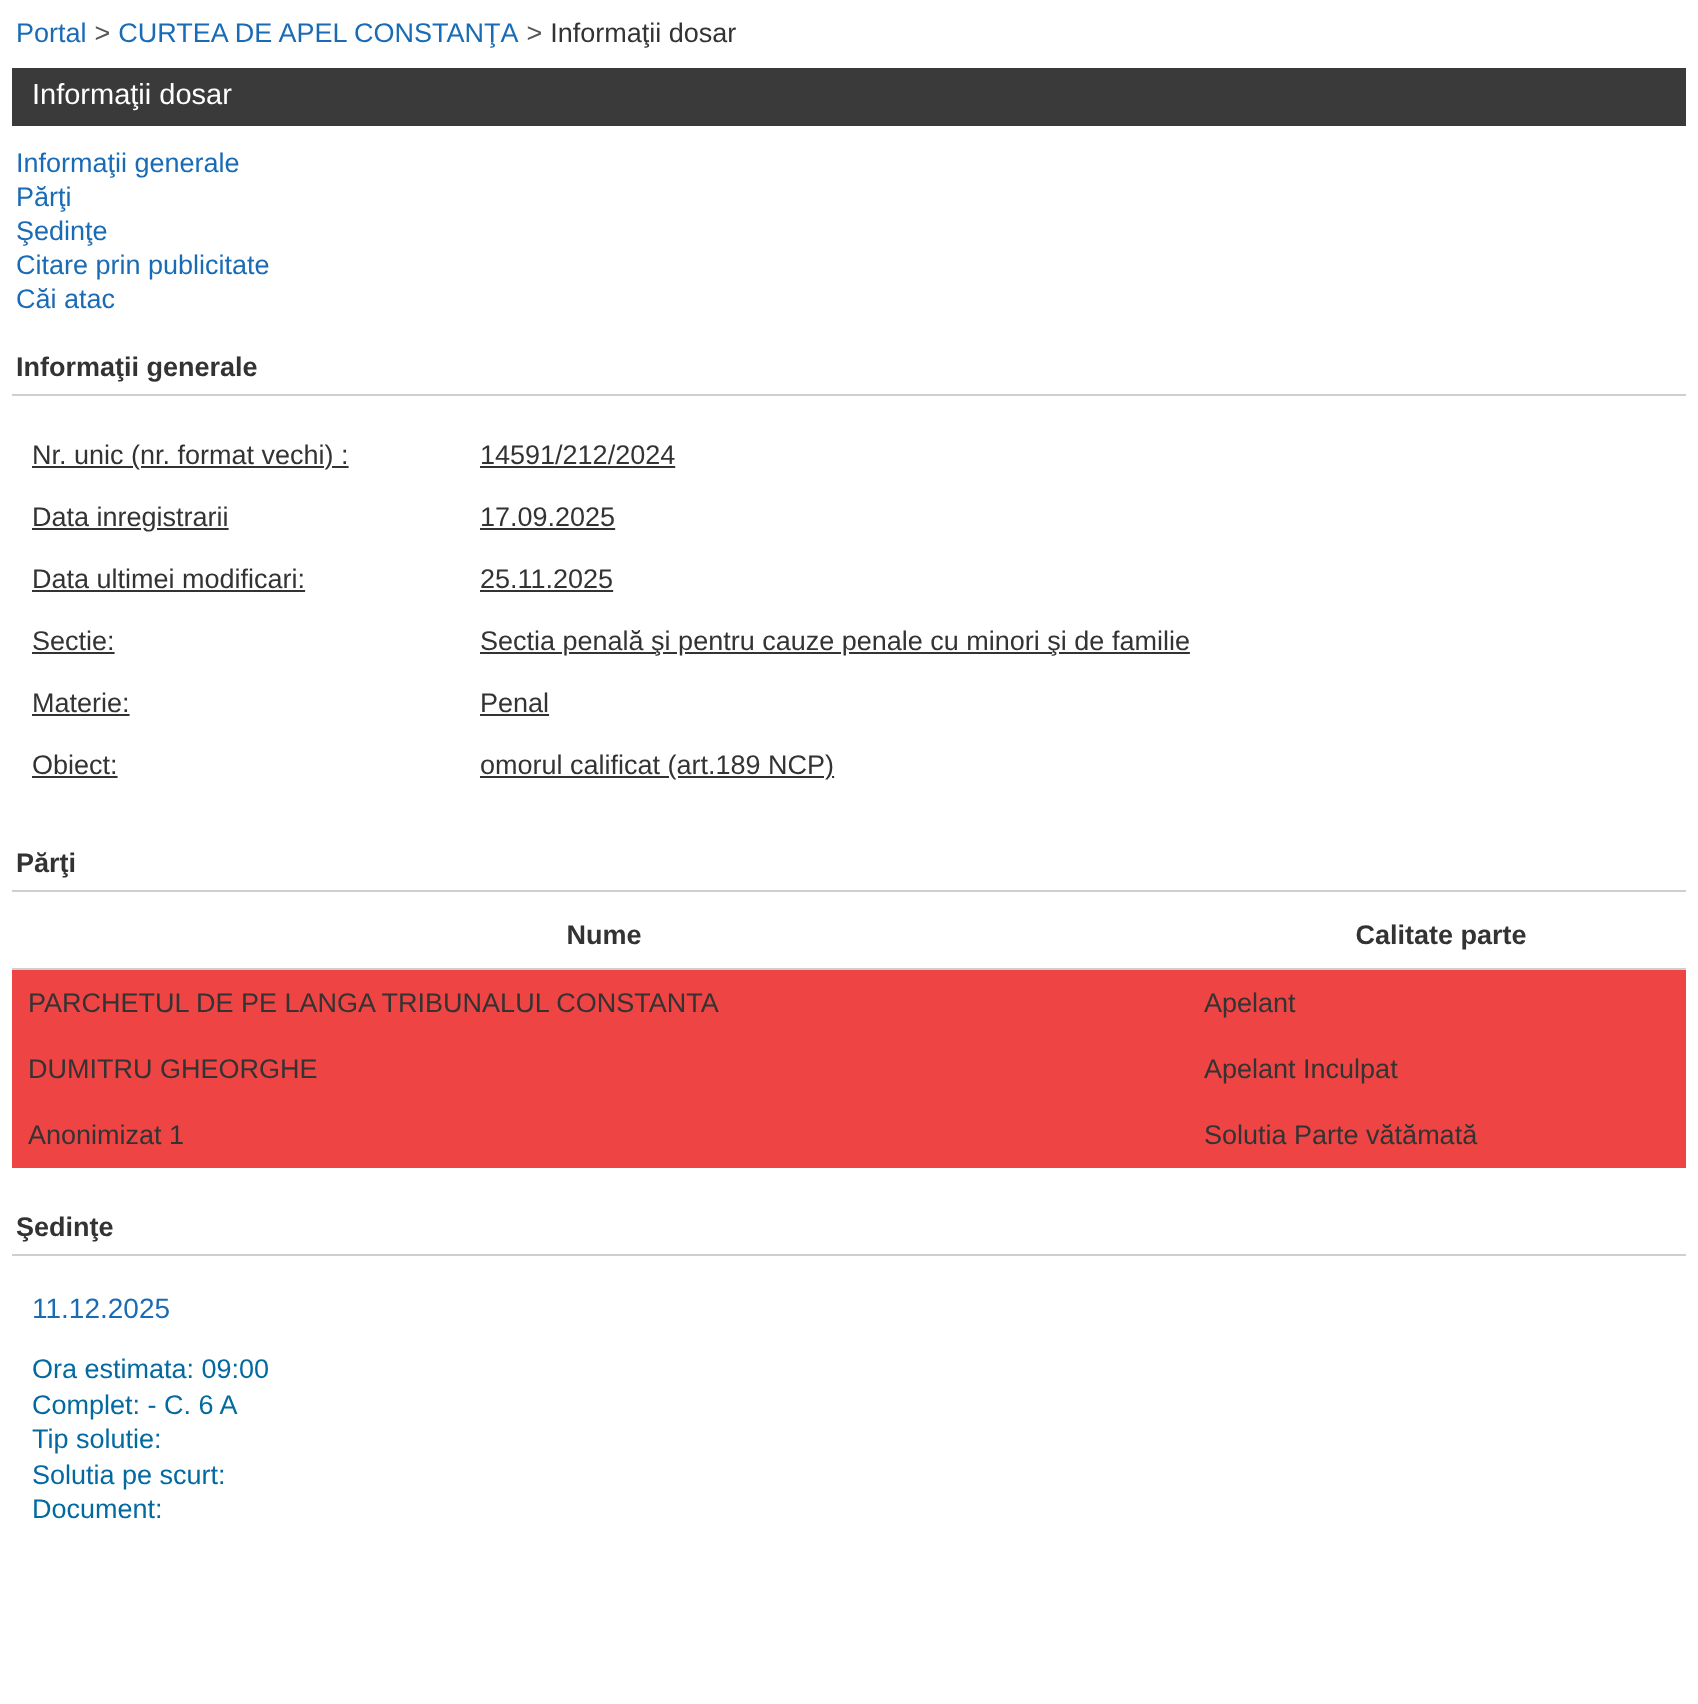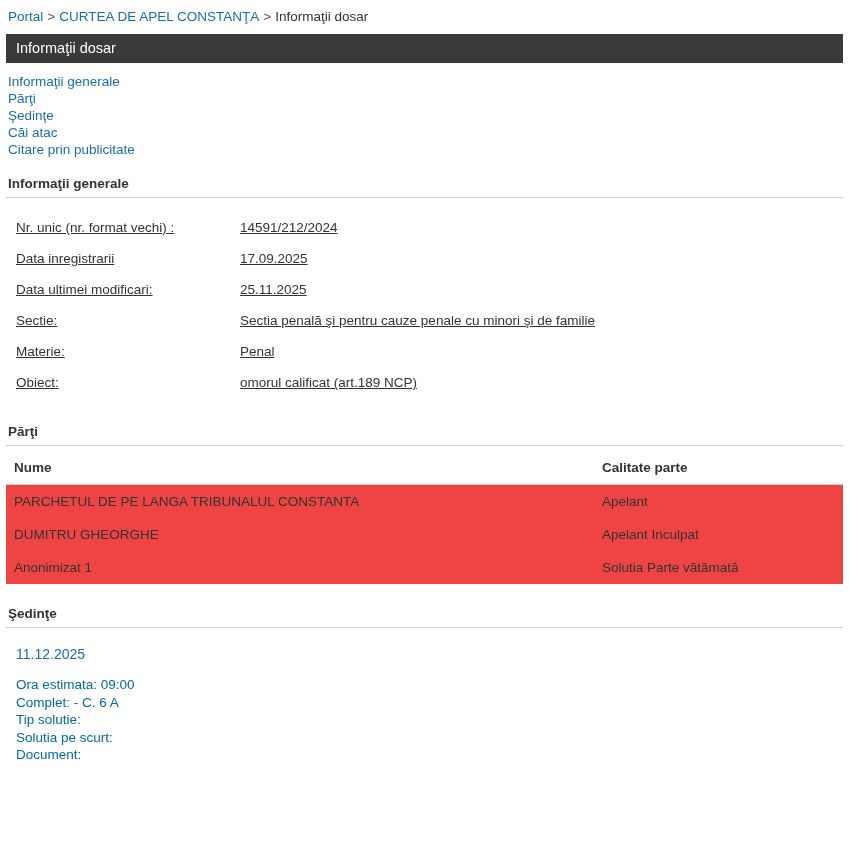--- a/index.html
+++ b/index.html
@@ -91,21 +91,21 @@
     white-space: nowrap;
   }
 
   
   table.parties {
     border-collapse: collapse;
     width: 100%;
     margin-top: 6px;
   }
   table.parties th {
-    text-align: left;
+    text-align: center;
     font-size: 13.5px;
     font-weight: bold;
     color: #333;
     padding: 8px 4px 9px 8px;
     border-bottom: 1px solid #cfcfcf;
   }
   table.parties th.col-nume { width: 576px; }
   table.parties td {
     font-size: 13.5px;
     color: #333;
@@ -141,22 +141,22 @@
   <div class="breadcrumb">
     <a href="#">Portal</a><span class="sep">&gt;</span><a href="#">CURTEA DE APEL CONSTANŢA</a><span class="sep">&gt;</span><span class="current">Informaţii dosar</span>
   </div>
 
   <div class="titlebar">Informaţii dosar</div>
 
   <div class="navlinks">
     <a href="#">Informaţii generale</a>
     <a href="#">Părţi</a>
     <a href="#">Şedinţe</a>
+    <a href="#">Citare prin publicitate</a>
     <a href="#">Căi atac</a>
-    <a href="#">Citare prin publicitate</a>
   </div>
 
   <h2 class="section">Informaţii generale</h2>
   <div class="rule"></div>
 
   <table class="info">
     <tbody>
       <tr>
         <td class="label">Nr. unic (nr. format vechi) :</td>
         <td class="value">14591/212/2024</td>

